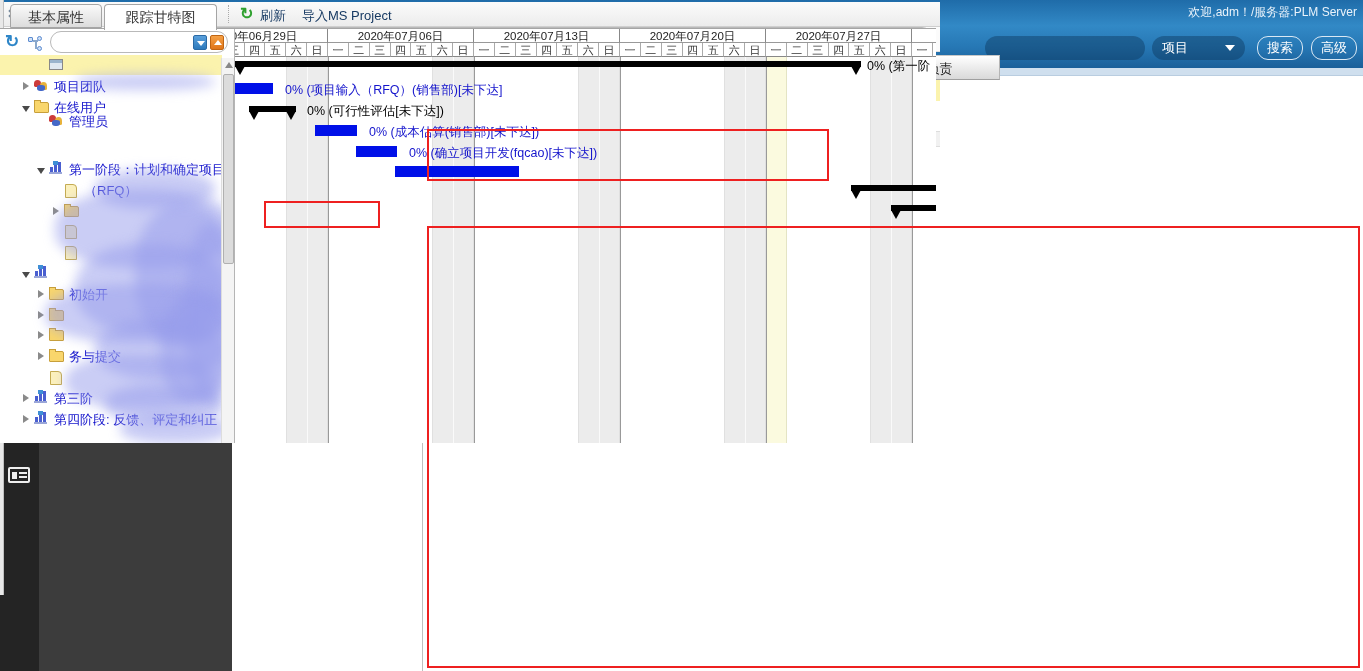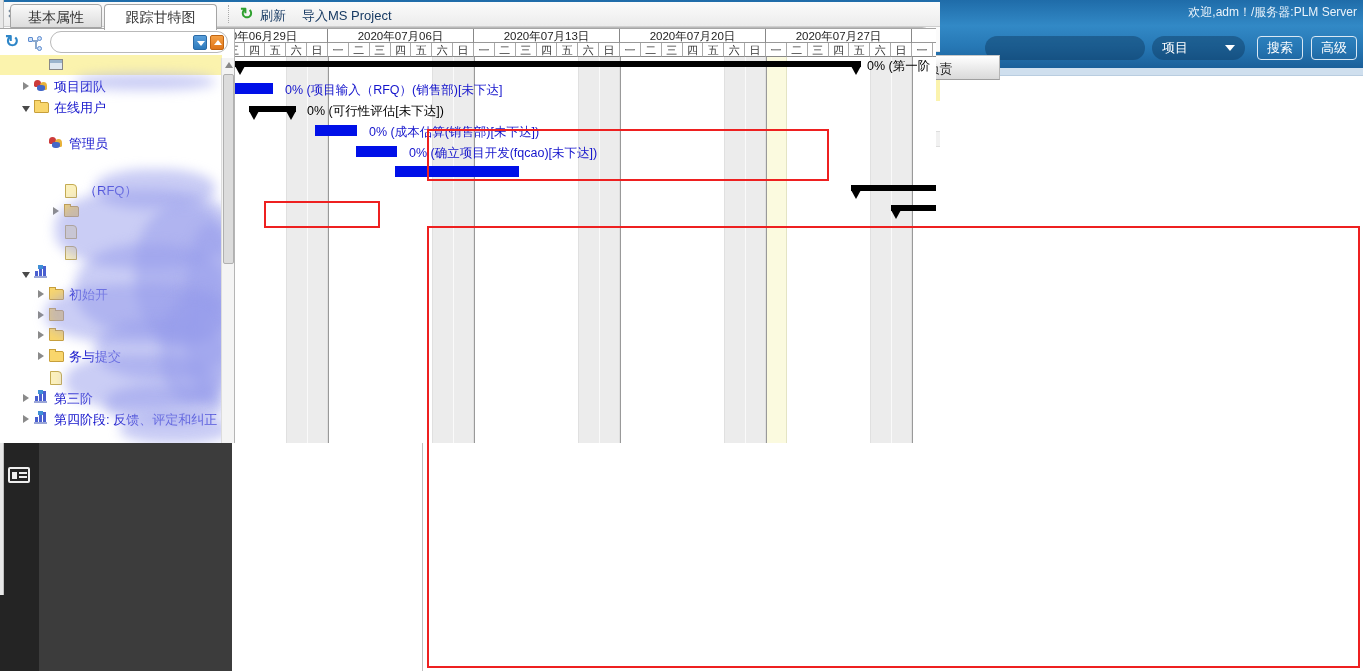--- a/index.html
+++ b/index.html
@@ -15,21 +15,21 @@
   #app-title{position:absolute;left:66px;top:18px;font-size:26px;font-weight:bold;color:#fff;letter-spacing:1px;}
   #title-caret{position:absolute;left:205px;top:32px;width:0;height:0;
     border-left:6px solid transparent;border-right:6px solid transparent;border-top:7px solid #fff;}
   #welcome{position:absolute;right:6px;top:4px;font-size:12px;color:#eaf3fb;}
   #hdr-search{position:absolute;left:985px;top:36px;width:160px;height:24px;border-radius:12px;
     background:rgba(8,45,80,.38);}
   #hdr-category{position:absolute;left:1152px;top:36px;width:93px;height:24px;border-radius:12px;
     background:rgba(8,45,80,.38);color:#fff;display:flex;align-items:center;padding:0 10px;font-size:13px;}
   #hdr-category .dcaret{margin-left:auto;width:0;height:0;border-left:5px solid transparent;
     border-right:5px solid transparent;border-top:6px solid #fff;}
-  .hbtn{position:absolute;top:36px;height:24px;width:46px;border:1px solid #d9e8f4;border-radius:4px;
+  .hbtn{position:absolute;top:36px;height:24px;width:46px;border:1px solid #d9e8f4;border-radius:11px;
     color:#fff;font-size:13px;display:flex;align-items:center;justify-content:center;cursor:pointer;}
   #btn-search{left:1257px;}  #btn-advanced{left:1311px;}
   #substrip{position:absolute;left:0;top:68px;width:1363px;height:8px;background:#cfdfee;border-bottom:1px solid #b9cde0;}
   #icon-rail{position:absolute;left:0;top:76px;width:39px;height:595px;background:#242424;}
   #nav-menu{position:absolute;left:39px;top:76px;width:193px;height:595px;background:#3c3c3c;}
   #category-panel{position:absolute;left:232px;top:76px;width:191px;height:595px;background:#fff;border-right:1px solid #bfbfbf;}
   .chev{width:8px;height:8px;border-right:2px solid #74879a;border-bottom:2px solid #74879a;transform:rotate(45deg);}
 </style>
 </head>
 <body>
@@ -339,25 +339,34 @@
           <div style="position: absolute; left: 37px; top: 9px; width: 8px; height: 6px; background: rgb(68, 104, 200); border-radius: 40%;"></div>
           <div style="position: absolute; left: 54px; top: 2px; font-size: 13px; color: rgb(20, 20, 204); white-space: nowrap;">项目团队</div>
         </div>
         <div style="position: absolute; left: 0px; top: 67.6px; width: 222px; height: 20px; cursor: pointer;">
           <div style="position: absolute; left: 22px; top: 9px; width: 0px; height: 0px; border-left: 4.5px solid transparent; border-right: 4.5px solid transparent; border-top: 6px solid rgb(74, 74, 74);"></div>
           <div style="position: absolute; left: 34px; top: 5px; width: 15px; height: 11px; background: rgb(249, 214, 108); border: 1px solid rgb(199, 159, 58); border-radius: 1px 2px 1px 1px;">
             <div style="position: absolute; left: -1px; top: -3px; width: 7px; height: 3px; background: rgb(249, 214, 108); border-top: 1px solid rgb(199, 159, 58); border-right: 1px solid rgb(199, 159, 58); border-bottom: none; border-left: 1px solid rgb(199, 159, 58); border-image: initial;"></div>
           </div>
           <div style="position: absolute; left: 54px; top: 2px; font-size: 13px; color: rgb(20, 20, 204); white-space: nowrap;">在线用户</div>
         </div>
-        <div style="position: absolute; left: 0px; top: 104px; width: 222px; height: 20px; cursor: pointer; padding-left: 27px;">
+        <div style="position: absolute; left: 0px; top: 82px; width: 222px; height: 20px; cursor: pointer; padding-left: 27px;">
           <div style="position: absolute; left: 49px; top: 4px; width: 7px; height: 7px; background: rgb(204, 59, 59); border-radius: 50% 50% 20% 20%;"></div>
           <div style="position: absolute; left: 55px; top: 6px; width: 7px; height: 8px; background: rgb(232, 178, 58); border-radius: 50% 50% 20% 20%;"></div>
           <div style="position: absolute; left: 52px; top: 9px; width: 8px; height: 6px; background: rgb(68, 104, 200); border-radius: 40%;"></div>
           <div style="position: absolute; left: 69px; top: 2px; font-size: 13px; color: rgb(20, 20, 204); white-space: nowrap;">管理员</div>
+        </div>
+        <div style="position: absolute; left: 0px; top: 130px; width: 222px; height: 20px; cursor: pointer;">
+          <div style="position: absolute; left: 37px; top: 9px; width: 0px; height: 0px; border-left: 4.5px solid transparent; border-right: 4.5px solid transparent; border-top: 6px solid rgb(74, 74, 74);"></div>
+          <div style="position: absolute; left: 49px; top: 13px; width: 13px; height: 2px; background: rgb(154, 166, 216);"></div>
+          <div style="position: absolute; left: 50px; top: 8px; width: 2.5px; height: 5px; background: rgb(74, 95, 208);"></div>
+          <div style="position: absolute; left: 54px; top: 5px; width: 2.5px; height: 8px; background: rgb(74, 95, 208);"></div>
+          <div style="position: absolute; left: 58px; top: 3px; width: 2.5px; height: 10px; background: rgb(74, 95, 208);"></div>
+          <div style="position: absolute; left: 53px; top: 2px; width: 5px; height: 4px; background: rgb(63, 143, 214);"></div>
+          <div style="position: absolute; left: 69px; top: 2px; font-size: 13px; color: rgb(20, 20, 204); white-space: nowrap;">第一阶段：计划和确定项目</div>
         </div>
         <div style="position: absolute; left: 0px; top: 150.8px; width: 222px; height: 20px; cursor: pointer;">
           <div style="position: absolute; left: 65px; top: 4px; width: 12px; height: 14px; background: rgb(251, 240, 189); border: 1px solid rgb(196, 171, 82); border-radius: 0px 4px 0px 0px;"></div>
           <div style="position: absolute; left: 84px; top: 2px; font-size: 13px; color: rgb(20, 20, 204); white-space: nowrap;">（RFQ）</div>
         </div>
         <div style="position: absolute; left: 0px; top: 171.6px; width: 222px; height: 20px; cursor: pointer;">
           <div style="position: absolute; left: 53px; top: 6px; width: 0px; height: 0px; border-top: 4.5px solid transparent; border-bottom: 4.5px solid transparent; border-left: 6px solid rgb(138, 138, 138);"></div>
           <div style="position: absolute; left: 64px; top: 5px; width: 15px; height: 11px; background: rgb(249, 214, 108); border: 1px solid rgb(199, 159, 58); border-radius: 1px 2px 1px 1px;">
             <div style="position: absolute; left: -1px; top: -3px; width: 7px; height: 3px; background: rgb(249, 214, 108); border-top: 1px solid rgb(199, 159, 58); border-right: 1px solid rgb(199, 159, 58); border-bottom: none; border-left: 1px solid rgb(199, 159, 58); border-image: initial;"></div>
           </div>

